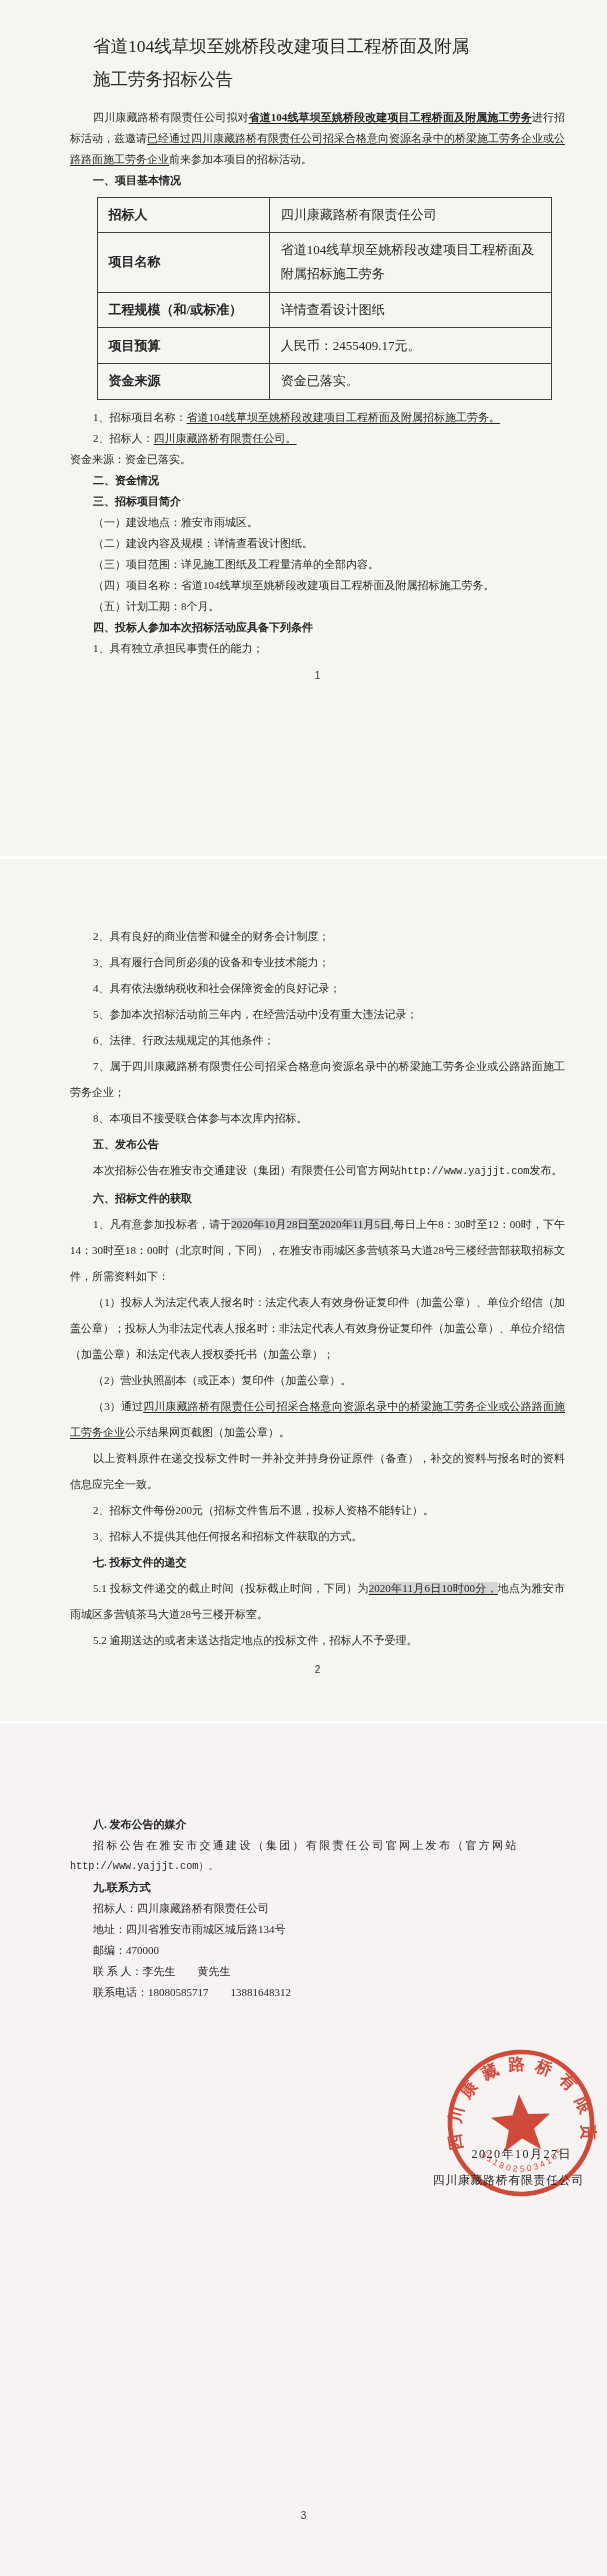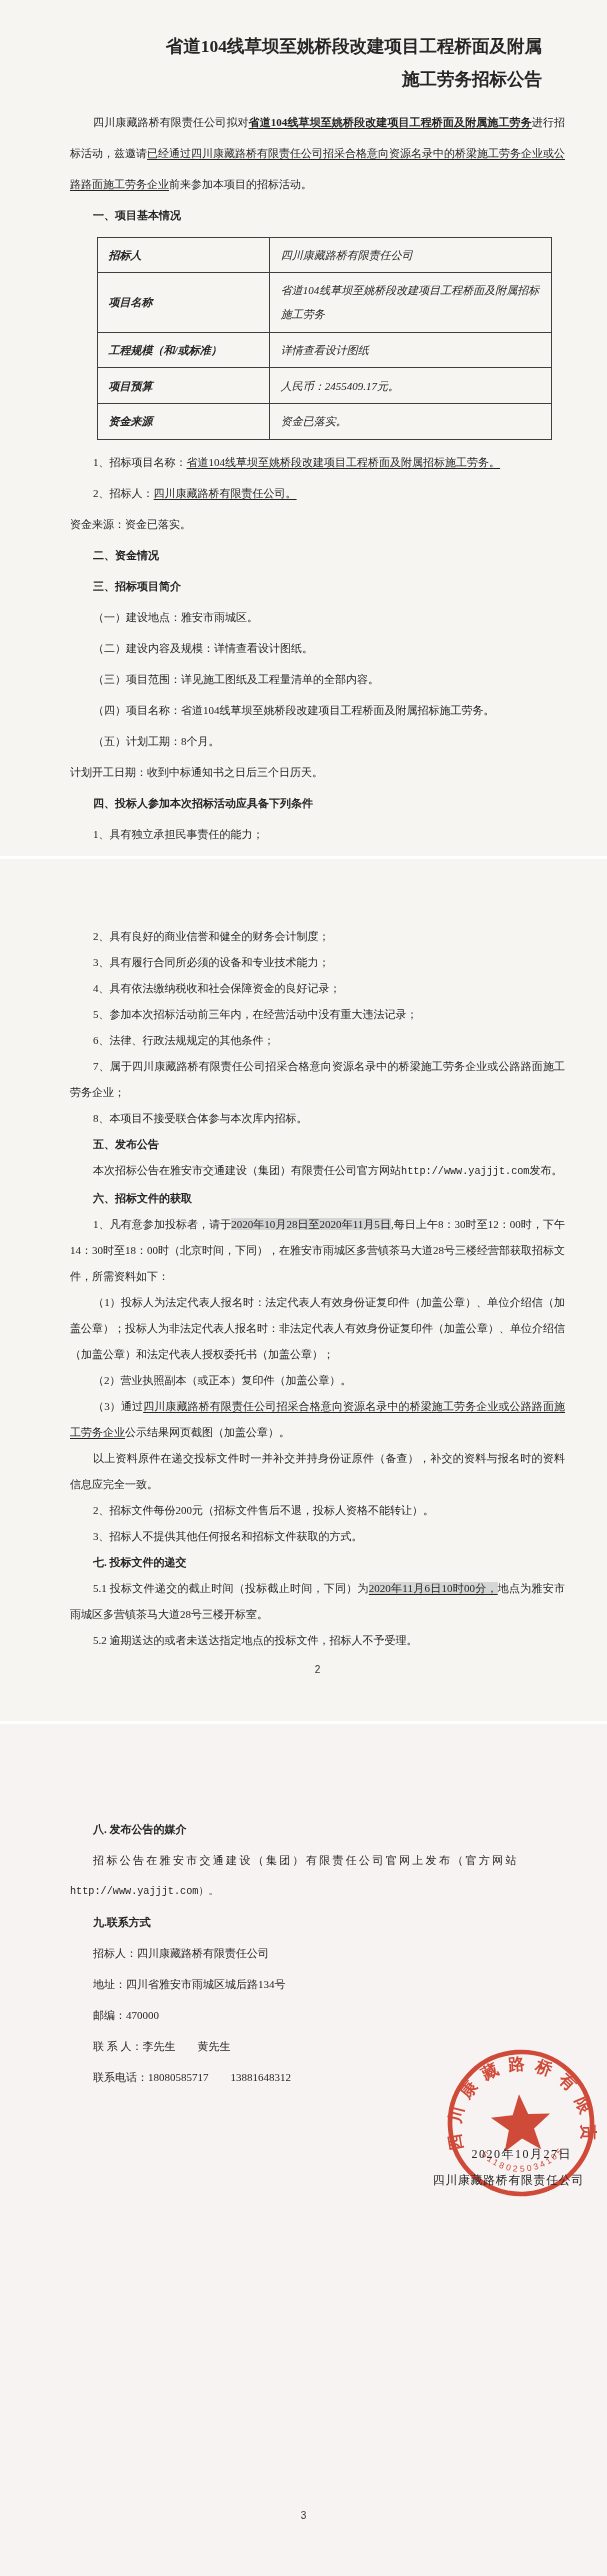--- a/index.html
+++ b/index.html
@@ -6,37 +6,37 @@
   body { width:607px; font-family:"Liberation Serif","DejaVu Serif",serif; color:#262626; }
   .doc { width:607px; }
   .page { position:relative; width:607px; overflow:hidden; background:#f6f5f2; box-sizing:border-box; }
   .page-1 { height:856px; margin-bottom:3px; }
   .page-2 { height:862px; margin-bottom:3px; }
   .page-3 { height:852px; background:#f7f3f2; }
   .content { padding:0 42px 0 70px; }
   .page-2 .content { padding-top:64px; }
   .page-3 .content { padding-top:90px; }
 
-  .title { margin:30px 23px 10.6px 23px; text-align:right; font-size:17.5px; font-weight:bold; line-height:33px; }
+  .title { margin:30px 23px 10.6px 23px; text-align:left; font-size:17.5px; font-weight:normal; line-height:33px; }
   .title span { display:block; }
 
-  .para { margin:0; font-size:11px; line-height:31px; text-align:justify; }
+  .para { margin:0; font-size:11px; line-height:21px; text-align:justify; }
   .page-2 .para { line-height:26px; }
   .indent { text-indent:2.1em; }
   .heading { font-weight:bold; }
 
   .u  { text-decoration:underline; text-underline-offset:2.3px; }
   .bu { font-weight:bold; text-decoration:underline; text-underline-offset:2.3px; }
   .hl { background:#d6d6d6; }
   .hlu { background:#d6d6d6; text-decoration:underline; text-underline-offset:2.3px; }
   .mono { font-family:"Liberation Mono","DejaVu Sans Mono",monospace; font-size:10.2px; }
   .ls { letter-spacing:2.3px; }
 
   table.info-table { border-collapse:collapse; width:455px; margin:6px 0 7.6px 27px; }
-  table.info-table td { border:0.8px solid #3f3f3f; font-size:11px; line-height:24px; padding:5.3px 10.6px; vertical-align:middle; text-align:left;font-style:italic; }
+  table.info-table td { border:0.8px solid #3f3f3f; font-size:13px; line-height:24px; padding:5.3px 10.6px; vertical-align:middle; text-align:left; }
   td.lbl { width:150px; font-weight:bold; }
 
   .pagenum { text-align:center; font-size:10px; margin-top:10.6px; font-family:"Liberation Sans",sans-serif; color:#333; }
   .pagenum-abs { position:absolute; bottom:55px; left:0; width:100%; text-align:center; font-size:10px; font-family:"Liberation Sans",sans-serif; color:#333; }
 
   .stamp { position:absolute; top:321px; right:7.6px; width:156px; height:156px; opacity:0.9; z-index:1; transform:rotate(-4deg); }
   .sig-date { position:absolute; top:422px; right:35px; font-size:12px; letter-spacing:1.5px; z-index:2; }
   .sig-company { position:absolute; top:449px; right:23px; font-size:11.8px; letter-spacing:0.8px; z-index:2; }
 </style>
 </head>
@@ -86,21 +86,20 @@
 
       <p class="para">资金来源：资金已落实。</p>
       <p class="para indent heading">二、资金情况</p>
 
       <p class="para indent heading">三、招标项目简介</p>
       <p class="para indent">（一）建设地点：雅安市雨城区。</p>
       <p class="para indent">（二）建设内容及规模：详情查看设计图纸。</p>
       <p class="para indent">（三）项目范围：详见施工图纸及工程量清单的全部内容。</p>
       <p class="para indent">（四）项目名称：省道104线草坝至姚桥段改建项目工程桥面及附属招标施工劳务。</p>
       <p class="para indent">（五）计划工期：8个月。</p>
-      <p class="para">计划开工日期：收到中标通知书之日后三个日历天。</p>
 
       <p class="para indent heading">四、投标人参加本次招标活动应具备下列条件</p>
       <p class="para indent">1、具有独立承担民事责任的能力；</p>
 
       <div class="pagenum">1</div>
     </div>
   </div>
 
   <div class="page page-2">
     <div class="content">

